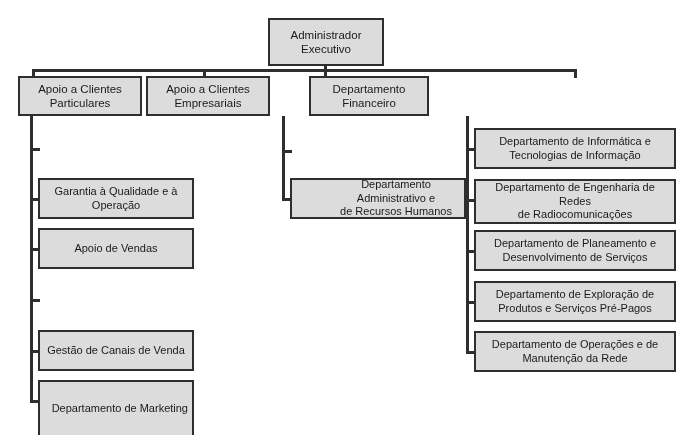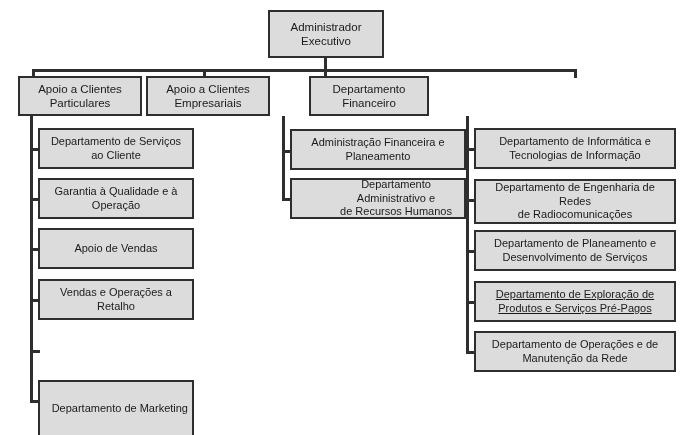--- a/index.html
+++ b/index.html
@@ -27,21 +27,21 @@
     text-align: center;
     line-height: 1.22;
     padding: 2px 4px;
     z-index: 3;
   }
   .node .node-label {
     display: block;
     width: 100%;
     white-space: pre-line;
   }
-  .node.root      { font-size: 11.5px; }
+  .node.root      { font-size: 11.5px; margin-top: 8px; }
   .node.level2    { font-size: 11.5px; }
   .node.level3    { font-size: 11px; }
   .connector {
     position: absolute;
     background: #2e2e2e;
     z-index: 1;
   }
   .connector.v { width: 3px; }
   .connector.h { height: 3px; }
 </style>
@@ -81,47 +81,38 @@
 
 
   <div class="connector v" style="left:30px; top:116px; height:287px;"></div>
   <div class="connector h" style="left:30px; top:148px; width:10px;"></div>
   <div class="connector h" style="left:30px; top:198px; width:10px;"></div>
   <div class="connector h" style="left:30px; top:248px; width:10px;"></div>
   <div class="connector h" style="left:30px; top:299px; width:10px;"></div>
   <div class="connector h" style="left:30px; top:350px; width:10px;"></div>
   <div class="connector h" style="left:30px; top:400px; width:10px;"></div>
 
-  <div class="node level3" style="left:38px; top:128px; width:156px; height:41px;">
-    <span class="node-label">Departamento de Serviços
-ao Cliente</span>
-  </div>
   <div class="node level3" style="left:38px; top:178px; width:156px; height:41px;">
     <span class="node-label">Garantia à Qualidade e à
 Operação</span>
   </div>
   <div class="node level3" style="left:38px; top:228px; width:156px; height:41px;">
     <span class="node-label">Apoio de Vendas</span>
   </div>
-  <div class="node level3" style="left:38px; top:279px; width:156px; height:41px;">
-    <span class="node-label">Vendas e Operações a
-Retalho</span>
+  <div class="node level3" style="left:38px; top:330px; width:156px; height:41px;">
+    <span class="node-label">Gestão de Canais de Venda</span>
   </div>
   <div class="node level3" style="left:38px; top:380px; width:156px; height:58px;text-align:right;">
     <span class="node-label">Departamento de Marketing</span>
   </div>
 
   <div class="connector v" style="left:282px; top:116px; height:85px;"></div>
   <div class="connector h" style="left:282px; top:150px; width:10px;"></div>
   <div class="connector h" style="left:282px; top:198px; width:10px;"></div>
 
-  <div class="node level3" style="left:290px; top:129px; width:176px; height:41px;">
-    <span class="node-label">Administração Financeira e
-Planeamento</span>
-  </div>
   <div class="node level3" style="left:290px; top:178px; width:176px; height:41px;padding-left:40px;">
     <span class="node-label">Departamento Administrativo e
 de Recursos Humanos</span>
   </div>
 
   <div class="connector v" style="left:466px; top:116px; height:237px;"></div>
   <div class="connector h" style="left:466px; top:148px; width:10px;"></div>
   <div class="connector h" style="left:466px; top:199px; width:10px;"></div>
   <div class="connector h" style="left:466px; top:250px; width:10px;"></div>
   <div class="connector h" style="left:466px; top:301px; width:10px;"></div>
@@ -132,21 +123,21 @@
 Tecnologias de Informação</span>
   </div>
   <div class="node level3" style="left:474px; top:179px; width:202px; height:45px;">
     <span class="node-label">Departamento de Engenharia de Redes
 de Radiocomunicações</span>
   </div>
   <div class="node level3" style="left:474px; top:230px; width:202px; height:41px;">
     <span class="node-label">Departamento de Planeamento e
 Desenvolvimento de Serviços</span>
   </div>
-  <div class="node level3" style="left:474px; top:281px; width:202px; height:41px;text-decoration:underline;">
+  <div class="node level3" style="left:474px; top:281px; width:202px; height:41px;">
     <span class="node-label">Departamento de Exploração de
 Produtos e Serviços Pré-Pagos</span>
   </div>
   <div class="node level3" style="left:474px; top:331px; width:202px; height:41px;">
     <span class="node-label">Departamento de Operações e de
 Manutenção da Rede</span>
   </div>
 
 </div>
 

